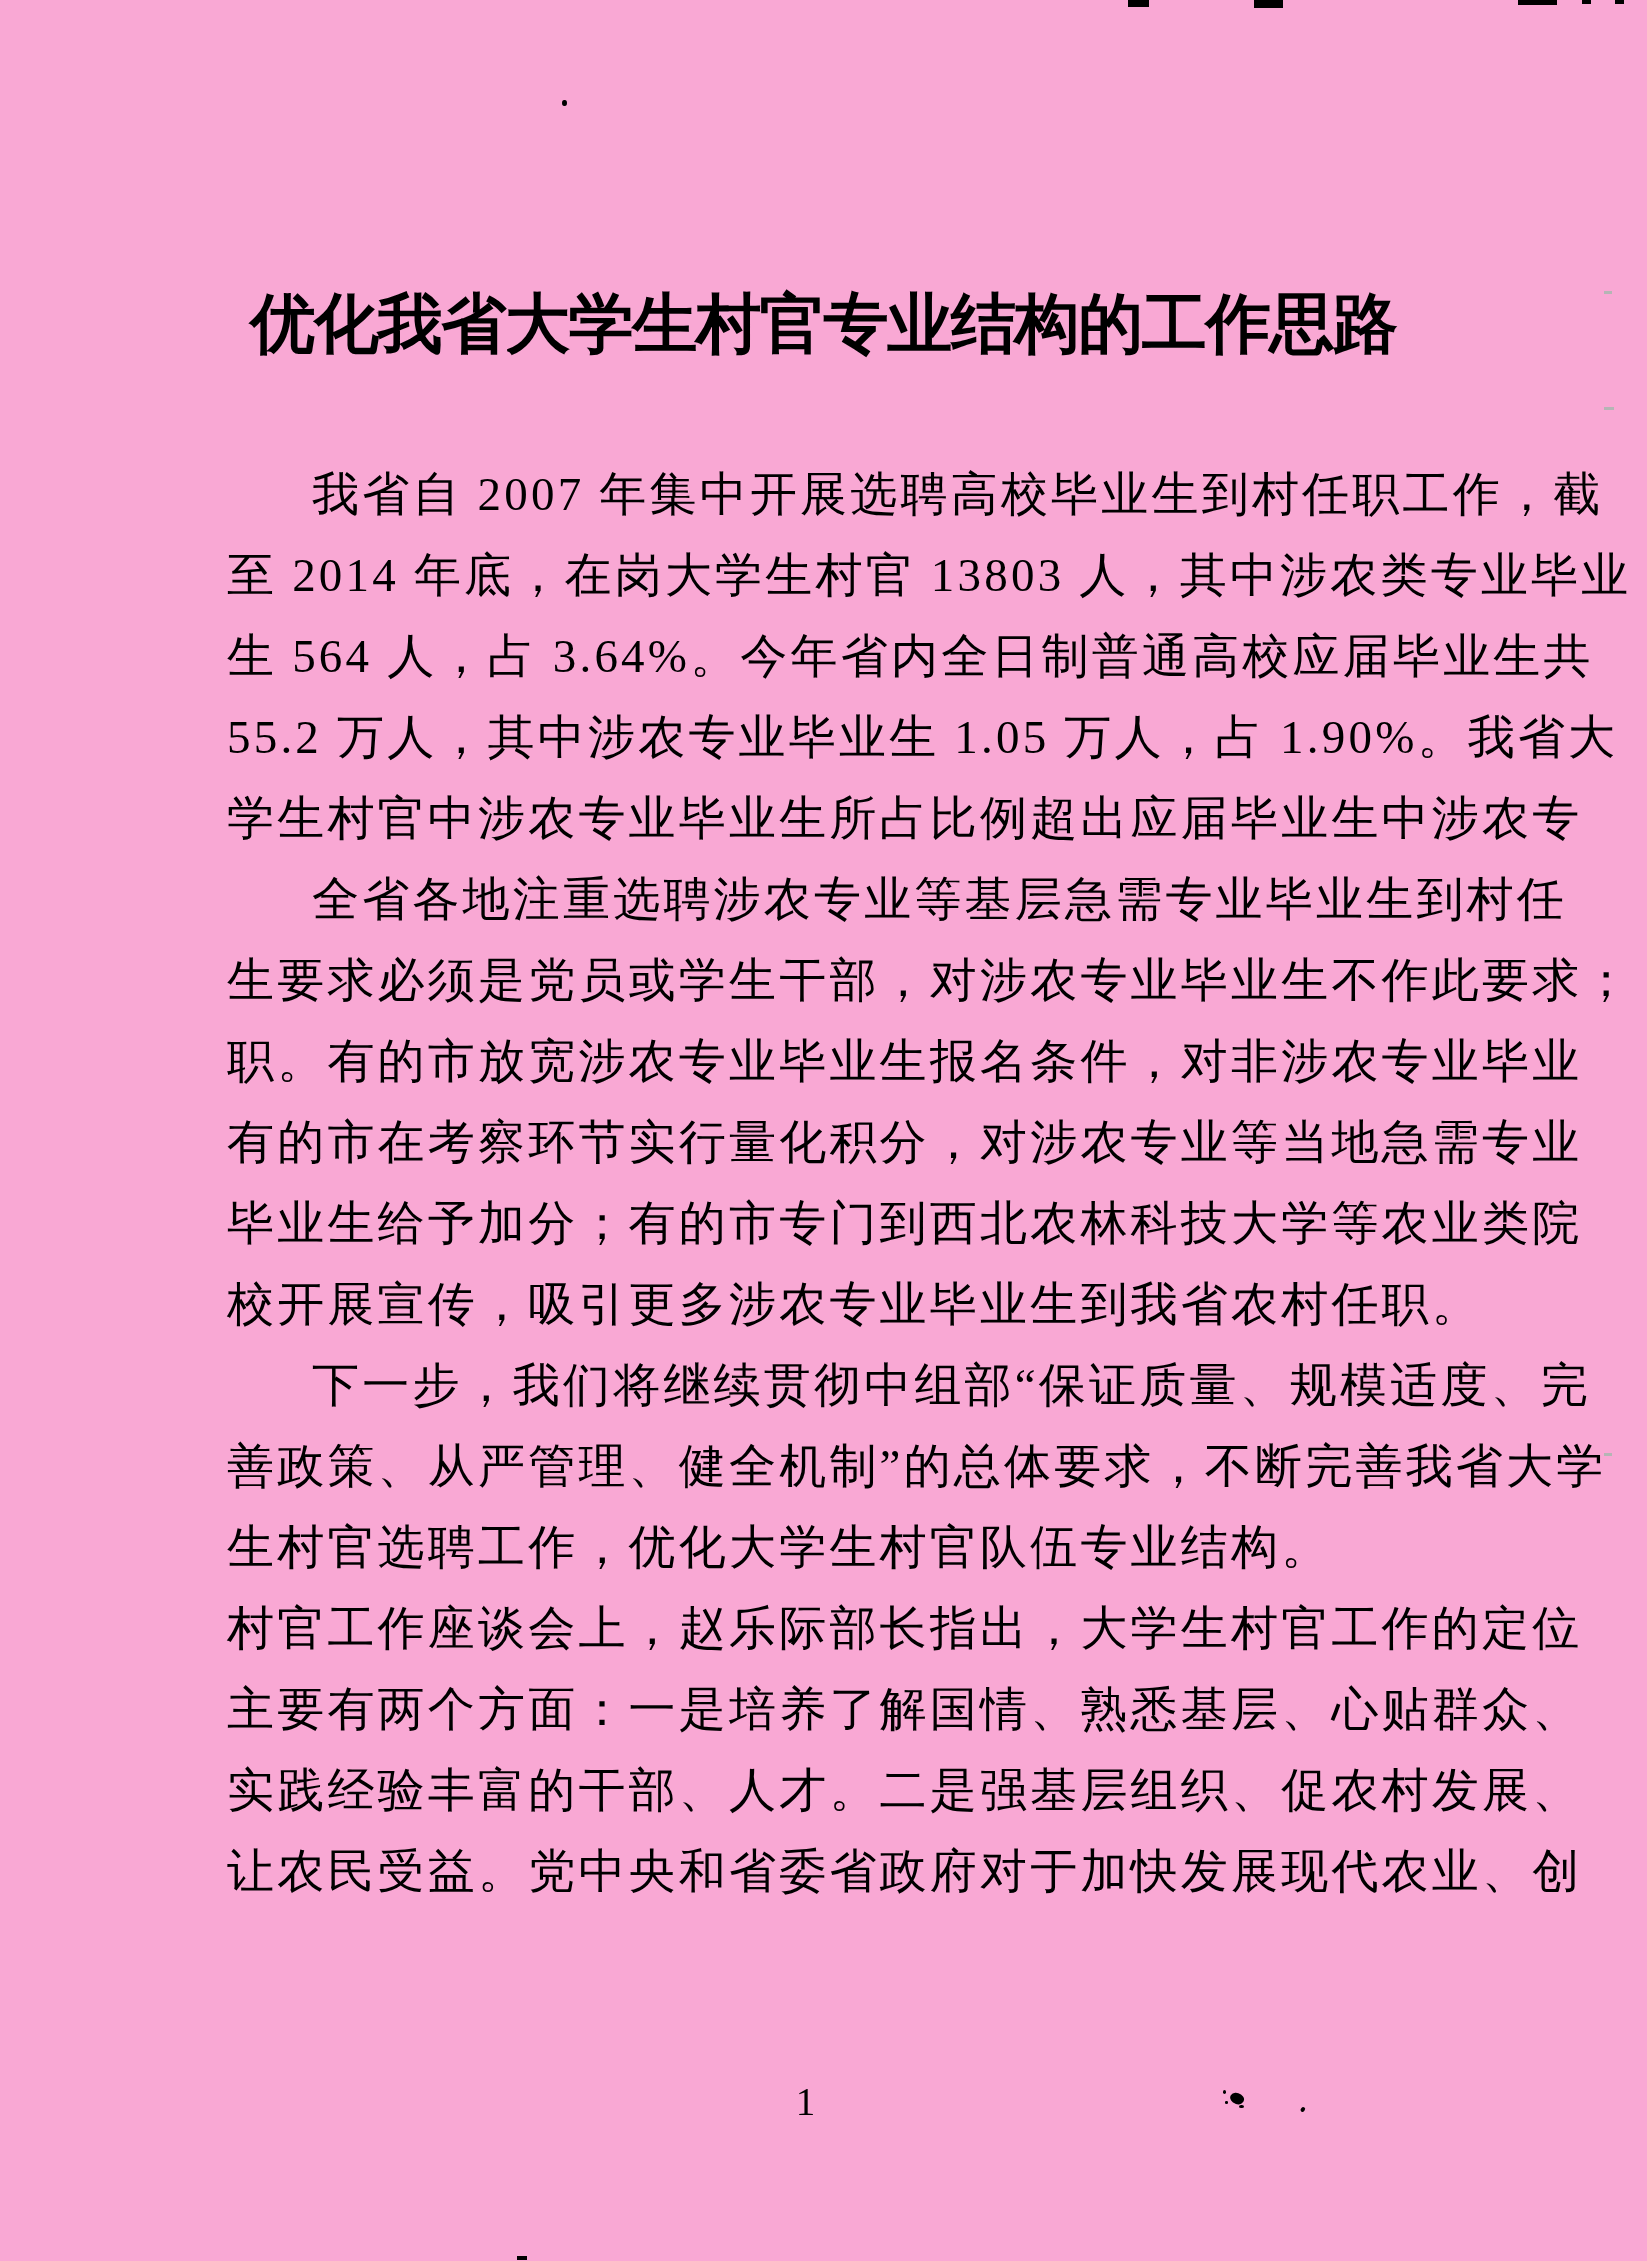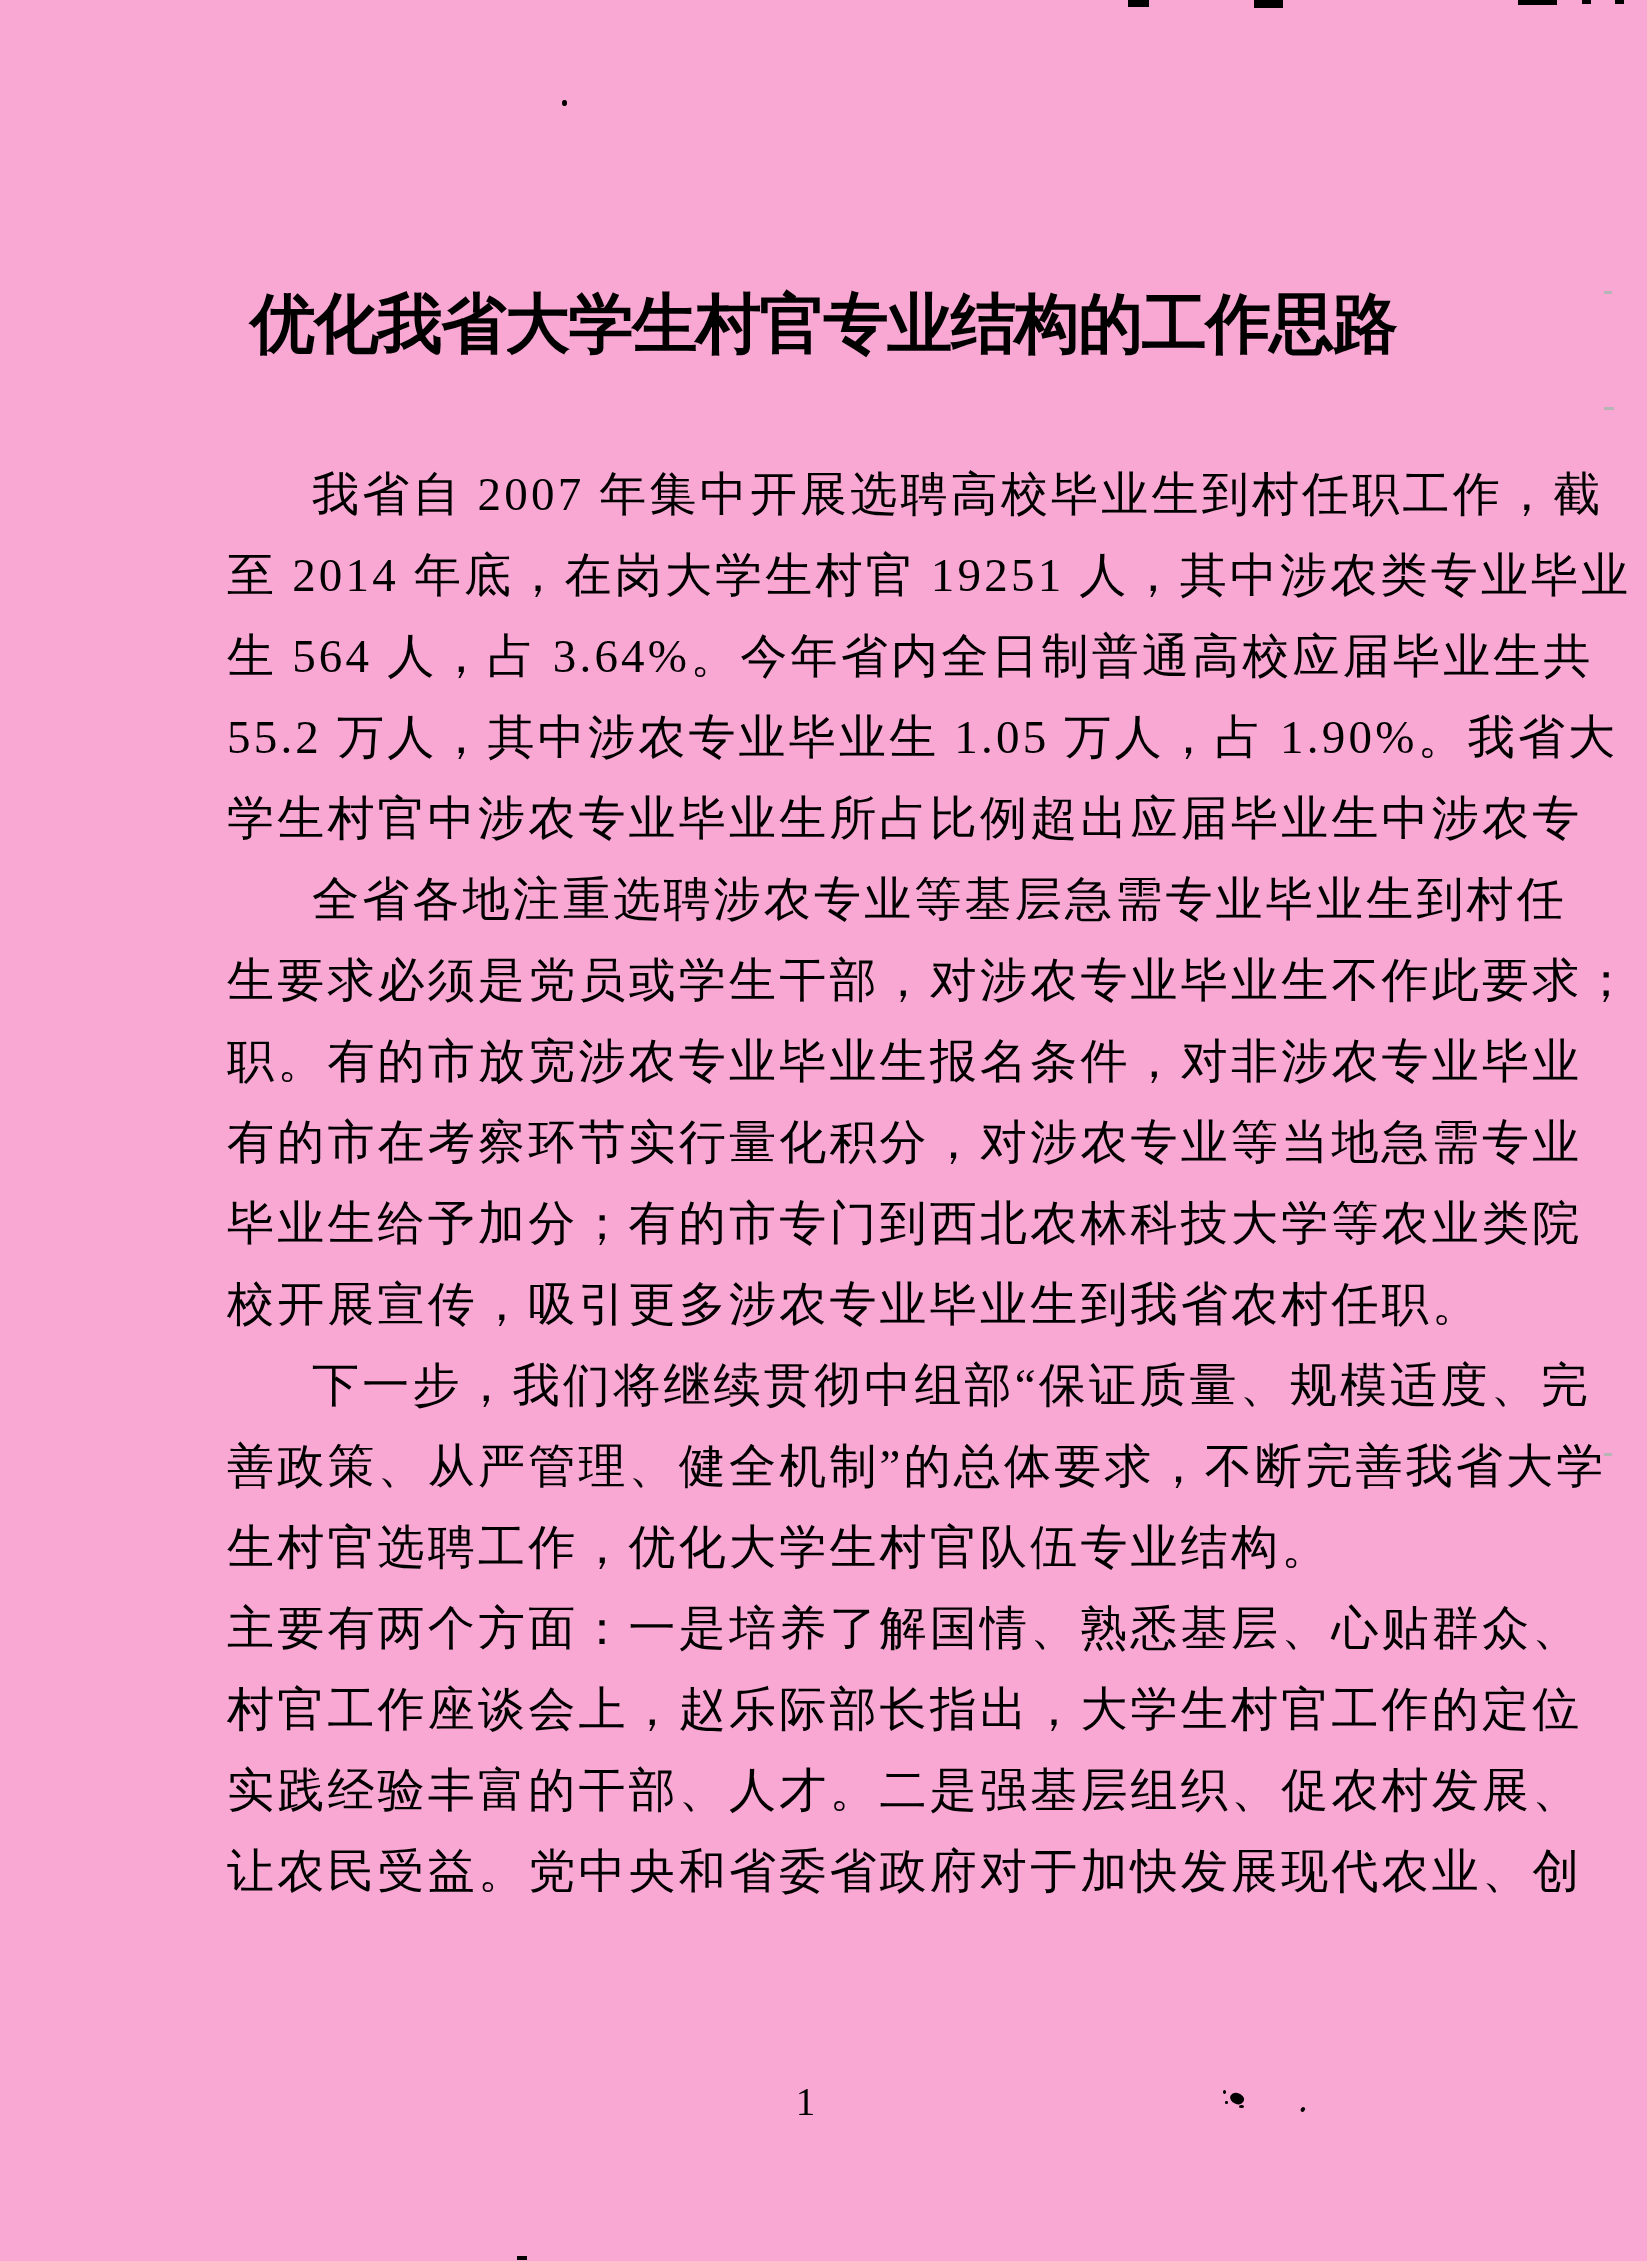--- a/index.html
+++ b/index.html
@@ -77,35 +77,35 @@
 </style>
 </head>
 <body>
 
 <div class="page">
 
   <h1 class="doc-title">优化我省大学生村官专业结构的工作思路</h1>
 
   <div class="doc-body" id="doc-body">
       <div class="text-line indent"><span class="">我省自 2007 年集中开展选聘高校毕业生到村任职工作，截</span></div>
-      <div class="text-line"><span class="">至 2014 年底，在岗大学生村官 19251 人，其中涉农类专业毕业</span></div>
+      <div class="text-line"><span class="">至 2014 年底，在岗大学生村官 13803 人，其中涉农类专业毕业</span></div>
       <div class="text-line"><span class="">生 564 人，占 3.64%。今年省内全日制普通高校应届毕业生共</span></div>
       <div class="text-line"><span class="">55.2 万人，其中涉农专业毕业生 1.05 万人，占 1.90%。我省大</span></div>
       <div class="text-line"><span class="">学生村官中涉农专业毕业生所占比例超出应届毕业生中涉农专</span></div>
       <div class="text-line indent"><span class="">全省各地注重选聘涉农专业等基层急需专业毕业生到村任</span></div>
       <div class="text-line"><span class="">生要求必须是党员或学生干部，对涉农专业毕业生不作此要求；</span></div>
       <div class="text-line"><span class="">职。有的市放宽涉农专业毕业生报名条件，对非涉农专业毕业</span></div>
       <div class="text-line"><span class="">有的市在考察环节实行量化积分，对涉农专业等当地急需专业</span></div>
       <div class="text-line"><span class="">毕业生给予加分；有的市专门到西北农林科技大学等农业类院</span></div>
       <div class="text-line para-end"><span class="">校开展宣传，吸引更多涉农专业毕业生到我省农村任职。</span></div>
       <div class="text-line indent"><span class="">下一步，我们将继续贯彻中组部“保证质量、规模适度、完</span></div>
       <div class="text-line"><span class="">善政策、从严管理、健全机制”的总体要求，不断完善我省大学</span></div>
       <div class="text-line para-end"><span class="">生村官选聘工作，优化大学生村官队伍专业结构。</span></div>
+      <div class="text-line"><span class="">村官工作座谈会上，赵乐际部长指出，大学生村官工作的定位</span></div>
       <div class="text-line"><span class="">主要有两个方面：一是培养了解国情、熟悉基层、心贴群众、</span></div>
-      <div class="text-line"><span class="">村官工作座谈会上，赵乐际部长指出，大学生村官工作的定位</span></div>
       <div class="text-line"><span class="">实践经验丰富的干部、人才。二是强基层组织、促农村发展、</span></div>
       <div class="text-line"><span class="">让农民受益。党中央和省委省政府对于加快发展现代农业、创</span></div>
     </div>
 
   <div class="page-number">1</div>
 
   <div class="artifact a-top1"></div>
   <div class="artifact a-top2"></div>
   <div class="artifact a-top3"></div>
   <div class="artifact a-top4"></div>

